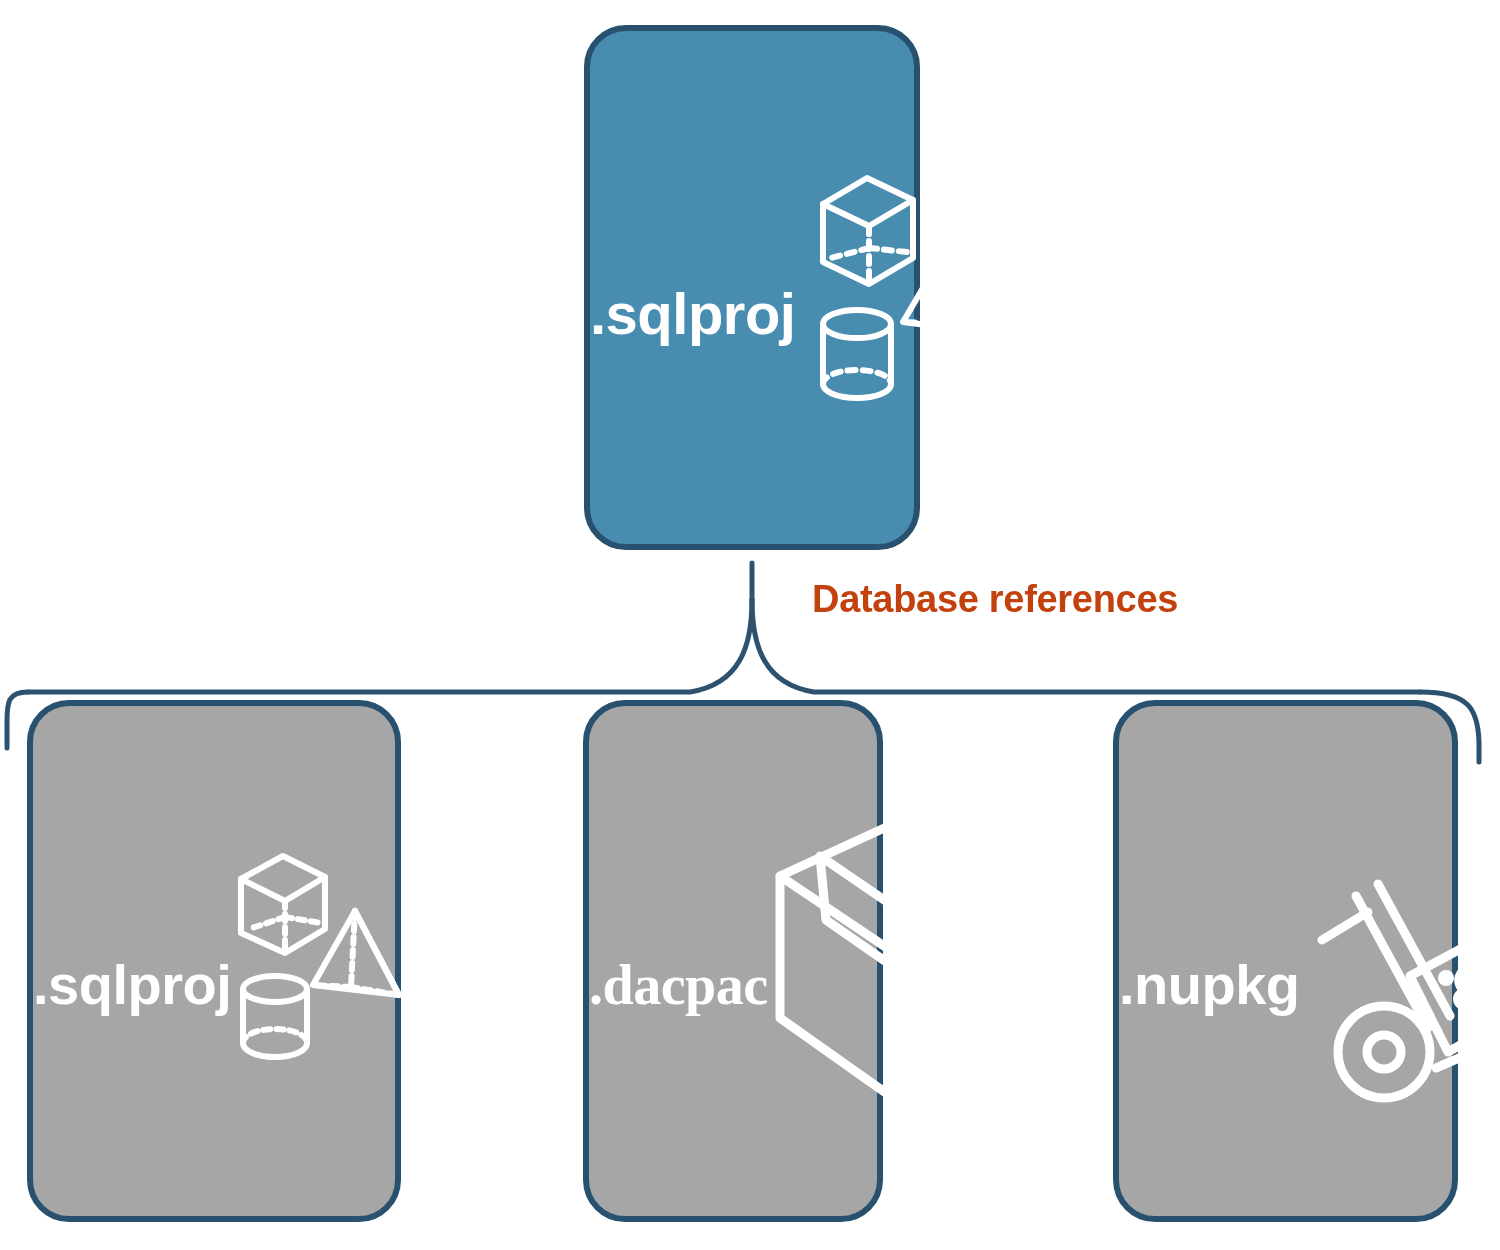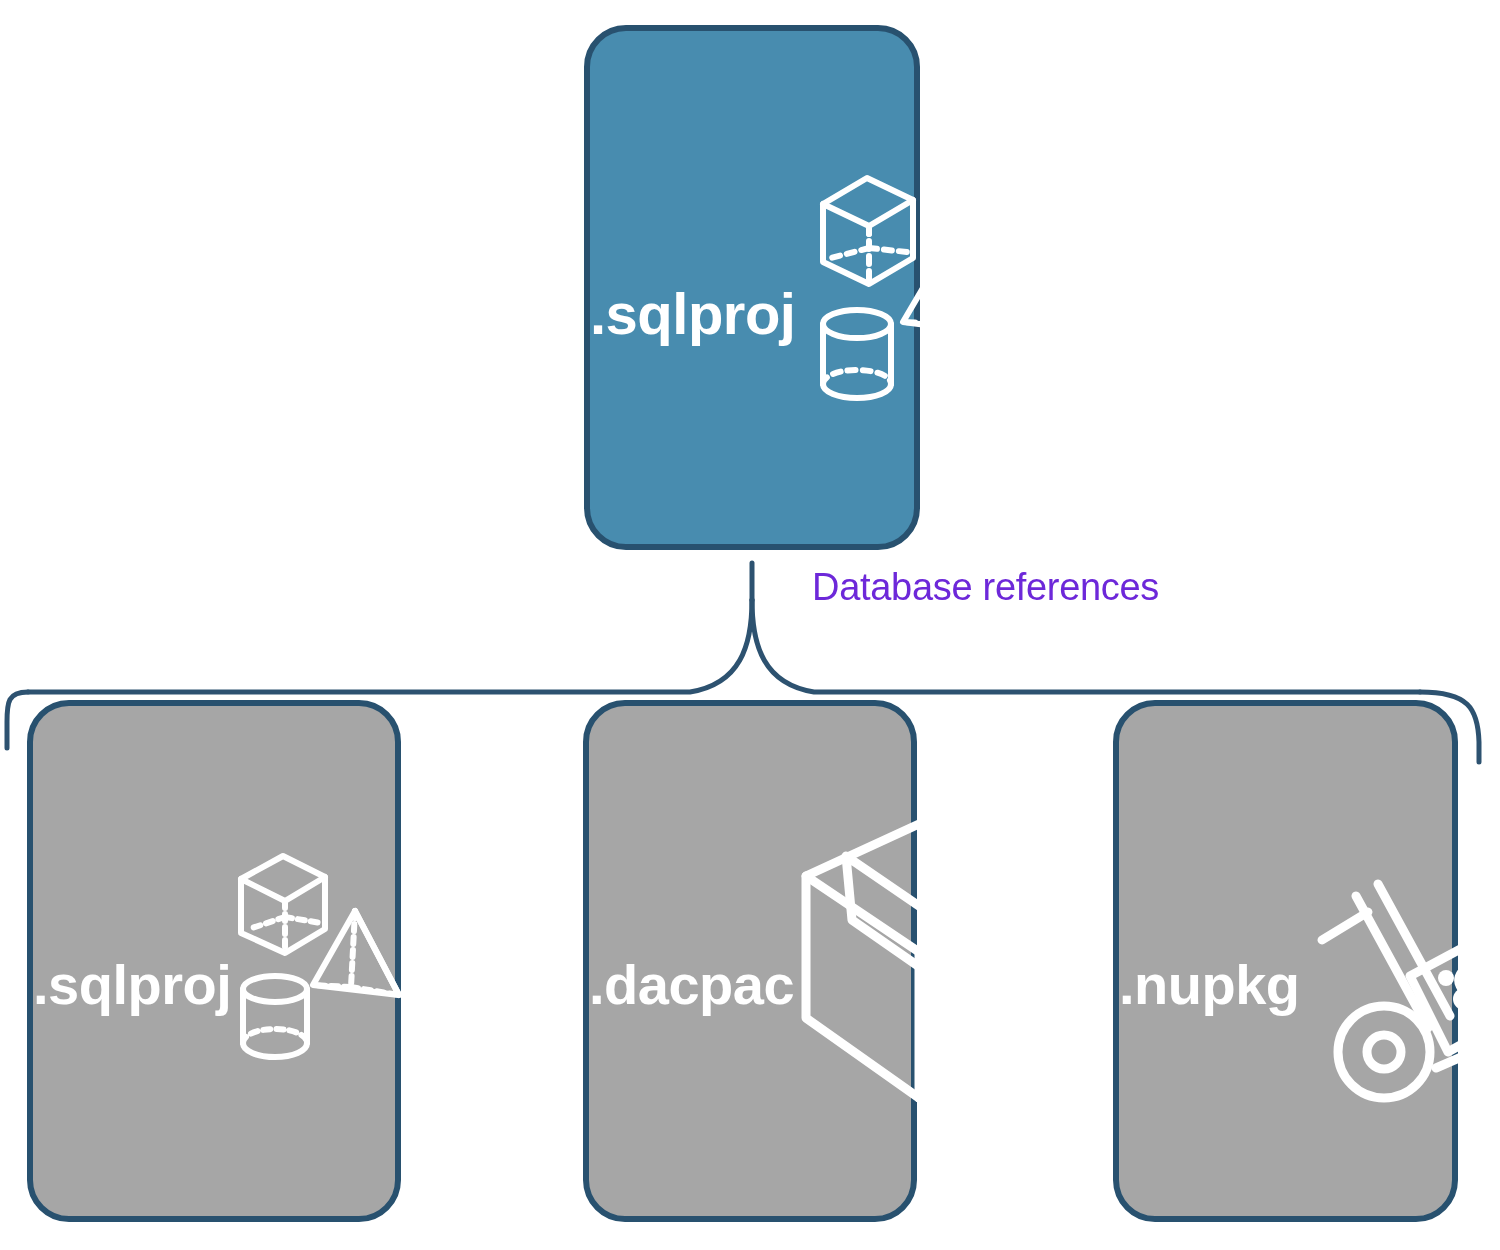--- a/index.html
+++ b/index.html
@@ -40,21 +40,21 @@
     background: #488CAF;
   }
 
   .card-child {
     background: #A6A6A6;
     top: 700px;
     height: 522px;
   }
 
   .card-sqlproj-child { left: 27px;   width: 374px; }
-  .card-dacpac       { left: 583px;  width: 334px; }
+  .card-dacpac       { left: 583px;  width: 300px; font-family: Liberation Serif, serif; }
   .card-nupkg        { left: 1113px; width: 345px; }
 
   .card-title {
     color: #ffffff;
     font-weight: bold;
     letter-spacing: -0.5px;
     white-space: nowrap;
     line-height: 1;
   }
 
@@ -74,24 +74,24 @@
     display: flex;
     align-items: center;
     justify-content: center;
   }
 
   .art-svg { display: block; }
 
   .bracket-label {
     position: absolute;
     left: 812px;
-    top: 568px;
-    color: #6d28d9;
+    top: 580px;
+    color: #c2410c;
     font-size: 38px;
-    font-weight: normal;
+    font-weight: bold;
     letter-spacing: -0.3px;
     white-space: nowrap;
     line-height: 1;
   }
 </style>
 </head>
 <body>
 
 <svg id="canvas" viewBox="0 0 1500 1250" xmlns="http://www.w3.org/2000/svg">
   <g fill="none" stroke="#2D5270" stroke-width="5" stroke-linecap="round">

